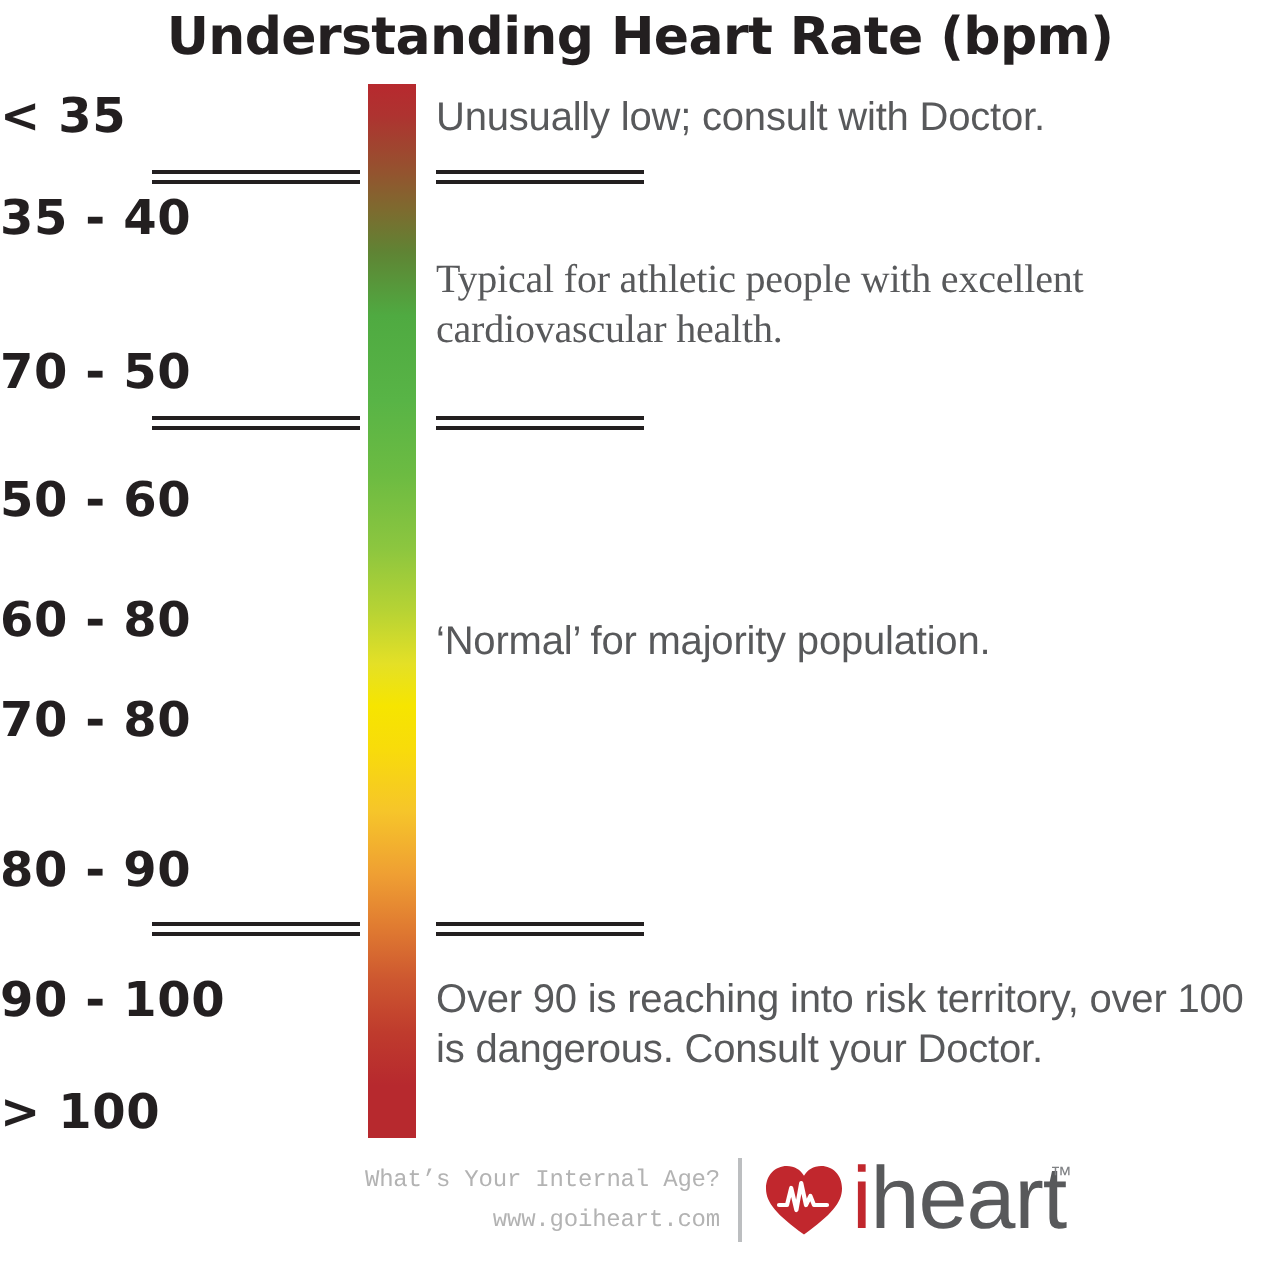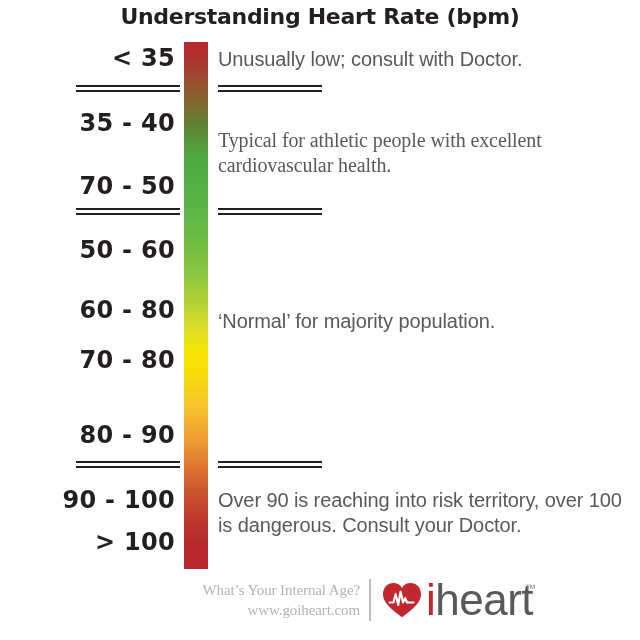--- a/index.html
+++ b/index.html
@@ -24,21 +24,21 @@
 
   
   .title {
     position: absolute;
     left: 0;
     top: 4px;
     width: 640px;
     text-align: center;
     font-family: "DejaVu Sans", sans-serif;
     font-weight: bold;
-    font-size: 22px;
+    font-size: 26px;
     letter-spacing: -0.3px;
     color: #231f20;
     white-space: nowrap;
   }
 
   
   .scale-bar {
     position: absolute;
     left: 184px;
     top: 42px;
@@ -74,21 +74,20 @@
     position: absolute;
     left: 0;
     top: 0;
     width: 180px;
     height: 640px;
   }
   .value-row {
     position: absolute;
     right: 0;
     width: 180px;
-    text-align: right;
     font-family: "DejaVu Sans", sans-serif;
     font-weight: bold;
     font-size: 24px;
     letter-spacing: 0.3px;
     color: #231f20;
     white-space: nowrap;
     line-height: 1;
     padding-right: 5px;
     box-sizing: border-box;
   }
@@ -138,22 +137,22 @@
     top: 578px;
     width: 640px;
     height: 62px;
   }
   .footer-tag {
     position: absolute;
     left: 150px;
     top: 2px;
     width: 210px;
     text-align: right;
-    font-family: Liberation Serif, serif;
-    font-size: 15px;
+    font-family: Liberation Mono, monospace;
+    font-size: 12px;
     line-height: 20px;
     color: #b3b3b3;
     letter-spacing: -0.1px;
   }
   .footer-divider {
     position: absolute;
     left: 369px;
     top: 1px;
     width: 2px;
     height: 42px;
@@ -198,28 +197,28 @@
 <body>
 
 <div id="infographic">
 
   <div class="title">Understanding Heart Rate (bpm)</div>
 
   <div class="scale-bar"></div>
 
   <div class="values">
       <div class="value-row" style="top: 46px;">&lt; 35</div>
-      <div class="value-row" style="top: 111px; padding-left: 29px;">35 - 40</div>
+      <div class="value-row" style="top: 97px;">35 - 40</div>
       <div class="value-row" style="top: 174px;">70 - 50</div>
       <div class="value-row" style="top: 238px;">50 - 60</div>
       <div class="value-row" style="top: 298px;">60 - 80</div>
       <div class="value-row" style="top: 348px;">70 - 80</div>
       <div class="value-row" style="top: 423px;">80 - 90</div>
       <div class="value-row" style="top: 488px;">90 - 100</div>
-      <div class="value-row" style="top: 530px;">&gt; 100</div>
+      <div class="value-row" style="top: 544px;">&gt; 100</div>
     </div>
 
   <div class="descriptions">
       <div class="desc-row" style="top: 47px;">Unusually low; consult with Doctor.</div>
       <div class="desc-row" style="top: 128px; font-family: Liberation Serif, serif;">Typical for athletic people with excellent cardiovascular health.</div>
       <div class="desc-row" style="top: 309px;">‘Normal’ for majority population.</div>
       <div class="desc-row" style="top: 488px;">Over 90 is reaching into risk territory, over 100 is dangerous. Consult your Doctor.</div>
     </div>
 
   <div class="footer">

